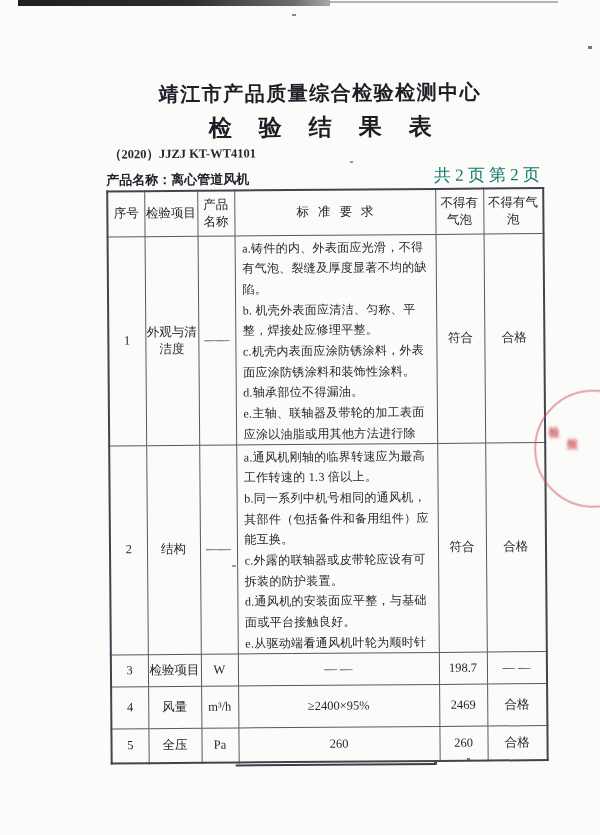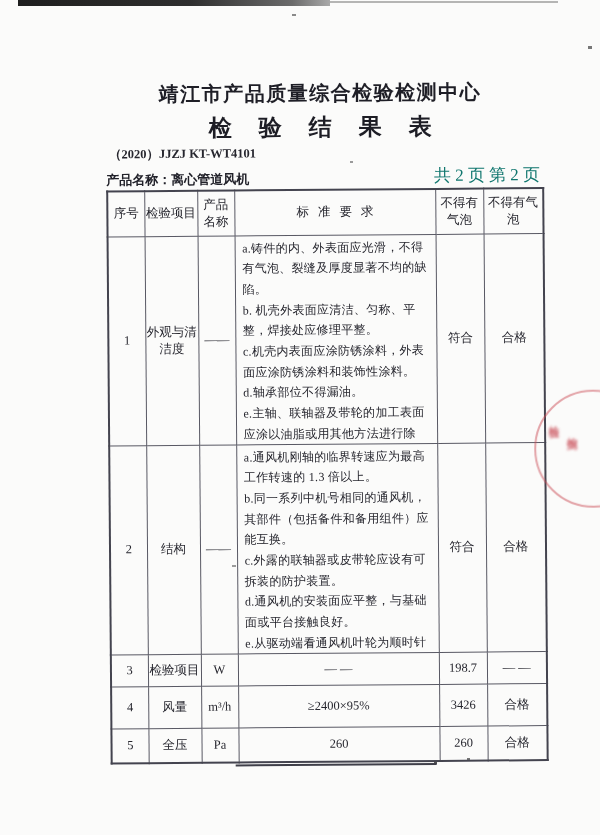--- a/index.html
+++ b/index.html
@@ -146,21 +146,21 @@
       <td class="std-center">— —</td>
       <td>198.7</td>
       <td>— —</td>
     </tr>
 
     <tr class="r4">
       <td>4</td>
       <td>风量</td>
       <td>m³/h</td>
       <td class="std-center">≥2400×95%</td>
-      <td>3426</td>
+      <td>2469</td>
       <td>合格</td>
     </tr>
 
     <tr class="r5">
       <td>5</td>
       <td>全压</td>
       <td>Pa</td>
       <td class="std-center">260</td>
       <td>260</td>
       <td>合格</td>

